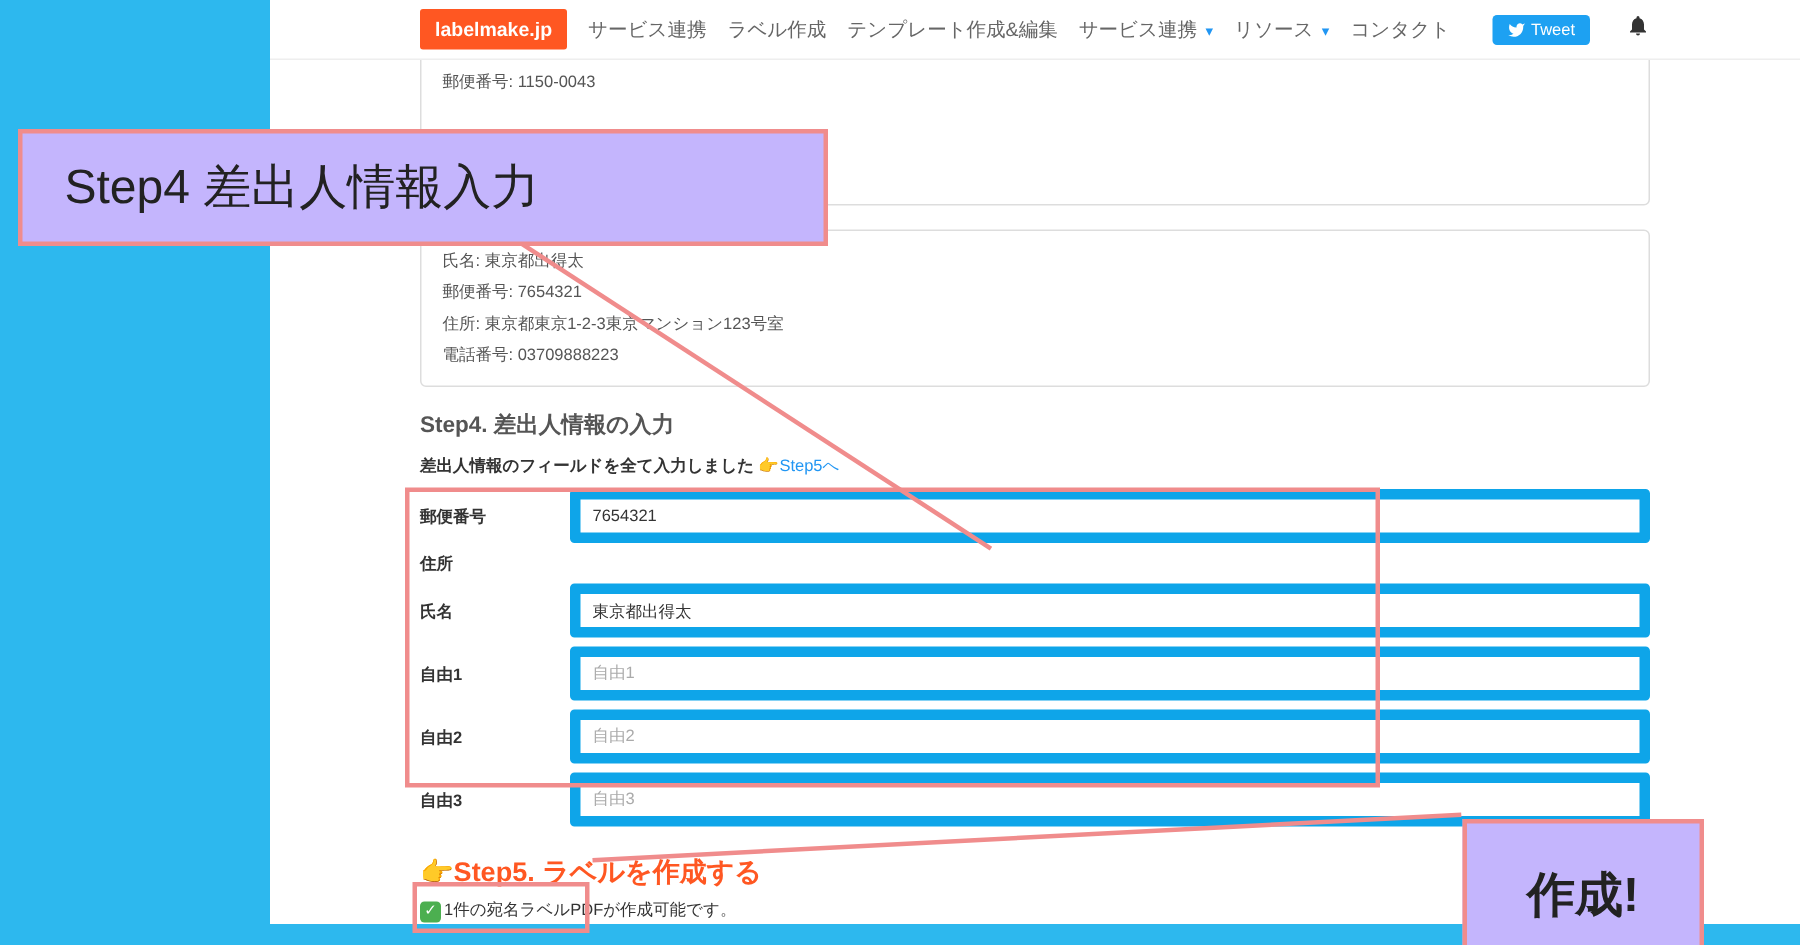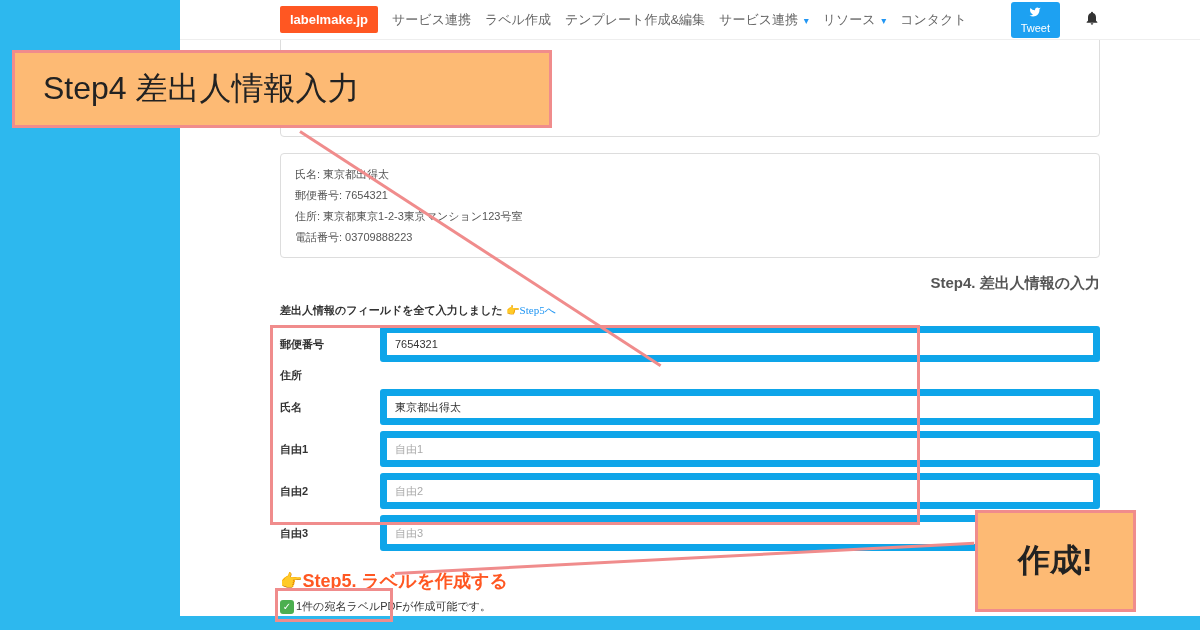--- a/index.html
+++ b/index.html
@@ -45,49 +45,47 @@
     .tweet-btn {
       background: #1da1f2;
       color: #fff;
       padding: 4px 10px;
       border-radius: 3px;
       font-size: 11px;
       display: flex;
       align-items: center;
       gap: 4px;
       margin-left: auto;
-      flex-direction: column;
     }
     .bell-icon { font-size: 16px; color: #333; margin-left: 10px; }
     .content {
       padding: 0 100px;
       font-size: 12px;
       color: #333;
     }
     .card {
       border: 1px solid #ddd;
       border-radius: 4px;
       padding: 10px 14px;
       margin-bottom: 16px;
     }
     .card-row { font-size: 11px; color: #555; line-height: 1.9; }
     .step-title {
       font-size: 15px;
       font-weight: bold;
       color: #555;
       margin: 14px 0 10px 0;
-      text-align: right;
     }
     .step-sublabel {
       font-size: 11px;
       font-weight: bold;
       color: #333;
       margin-bottom: 8px;
     }
-    .step-sublabel a { color: #2196f3; text-decoration: none; font-weight: normal; font-family: Liberation Serif, serif; }
+    .step-sublabel a { color: #2196f3; text-decoration: none; font-weight: normal; }
     .form-grid { }
     .form-row {
       display: flex;
       align-items: center;
       margin-bottom: 6px;
     }
     .form-label {
       width: 100px;
       font-size: 11px;
       font-weight: bold;
@@ -130,26 +128,27 @@
       color: #fff;
       border: none;
       padding: 8px 18px;
       font-size: 16px;
       border-radius: 2px;
       cursor: pointer;
     }
     
     .annotation-box {
       position: absolute;
-      background: #fdba74;
+      background: #c4b5fd;
       border: 3px solid #f08c8c;
       padding: 14px 28px;
       font-size: 32px;
       color: #222;
       z-index: 100;
+      margin-top: 36px;
     }
     .annotation-arrow-line {
       position: absolute;
       background: #f08c8c;
       height: 3px;
       transform-origin: 0 50%;
       z-index: 50;
     }
     .highlight-box {
       position: absolute;

